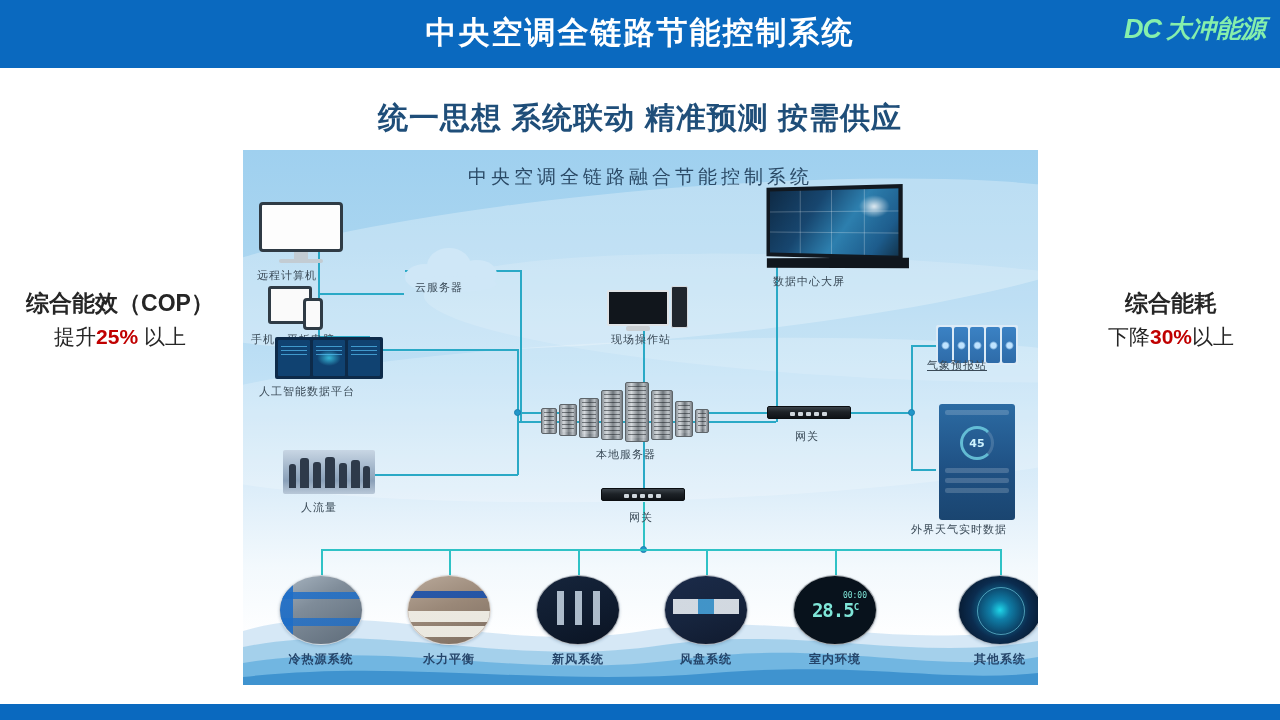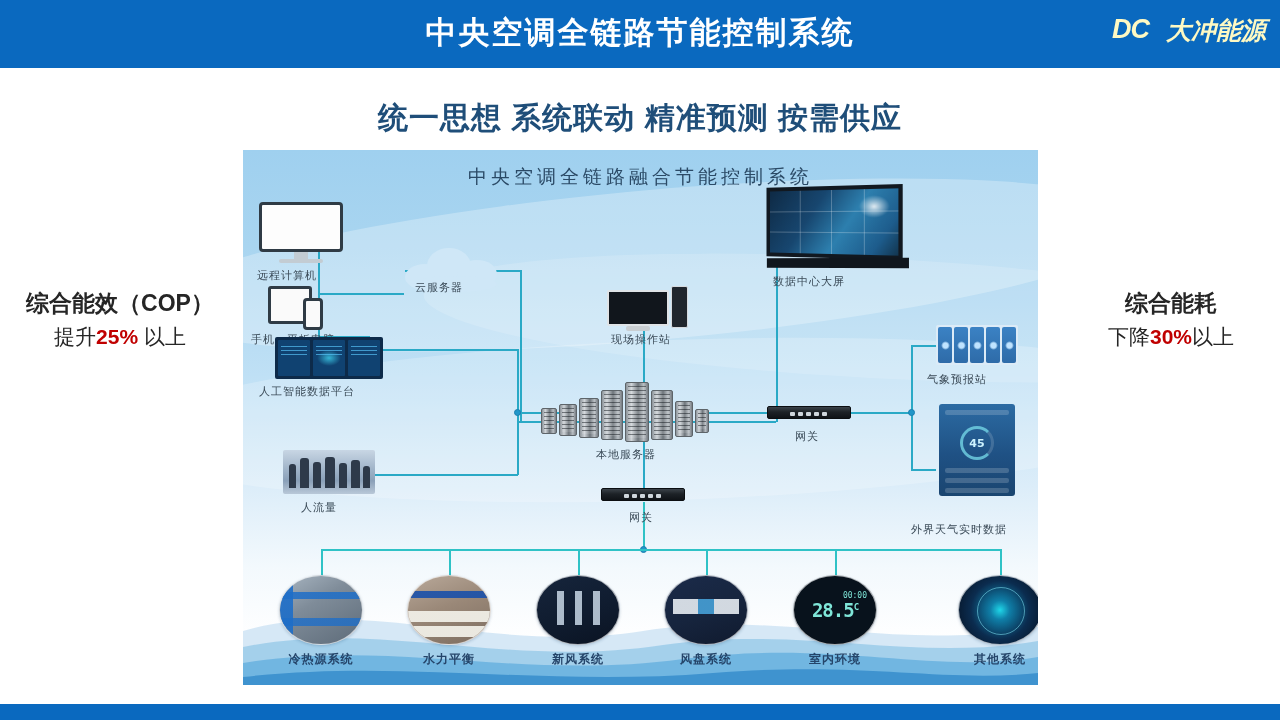--- a/index.html
+++ b/index.html
@@ -19,22 +19,22 @@
   }
   .header-title {
     position: absolute; left: 0; top: 0; width: 1280px; height: 68px;
     display: flex; align-items: center; justify-content: center;
     color: #ffffff; font-size: 31px; font-weight: bold;
     letter-spacing: 2px; line-height: 1;
     padding-bottom: 4px;
   }
   .logo {
     position: absolute; right: 14px; top: 16px;
-    display: flex; align-items: flex-end; gap: 17px;
-    color: #fef9c3;
+    display: flex; align-items: flex-start; gap: 5px;
+    color: #86efac;
   }
   .logo-dc {
     font-size: 27px; font-weight: bold; font-style: italic;
     letter-spacing: -1px; line-height: 1;
     display: flex; align-items: center;
   }
   .logo-cn {
     font-size: 25px; font-weight: bold; font-style: italic;
     letter-spacing: 0px; line-height: 1;
   }
@@ -207,21 +207,21 @@
     border-radius: 2px; position: relative;
   }
   .wx-card::before {
     content:''; position:absolute; left:50%; top:38%; width:9px; height:9px;
     margin-left:-4.5px; border-radius:50%;
     background: radial-gradient(circle,#bfe3ff 40%, rgba(190,227,255,0) 70%);
   }
 
   
   .wx-dash {
-    position: absolute; width: 76px; height: 92px; border-radius: 3px;
+    position: absolute; width: 76px; height: 116px; border-radius: 3px;
     background: linear-gradient(180deg,#2c6ba3 0%, #1f5184 55%, #1a4570 100%);
     overflow: hidden;
   }
   .wx-dash .bar { position:absolute; left:6px; right:6px; height:5px; background: rgba(255,255,255,.18); border-radius:2px;}
   .wx-gauge {
     position:absolute; left:50%; top:22px; width:34px; height:34px; margin-left:-17px;
     border-radius:50%; border:3px solid rgba(120,220,235,.75);
     border-right-color: rgba(255,255,255,.15);
     display:flex; align-items:center; justify-content:center;
     color:#cdf3ff; font-size:11px; font-weight:bold;
@@ -455,21 +455,21 @@
     </div>
     <div class="dlabel" style="left:386px; top:360px;">网关</div>
 
     <div class="wx-strip" style="left:693px; top:175px;">
       <div class="wx-card"></div>
       <div class="wx-card"></div>
       <div class="wx-card"></div>
       <div class="wx-card"></div>
       <div class="wx-card"></div>
     </div>
-    <div class="dlabel" style="left:684px; top:222px;">气象预报站</div>
+    <div class="dlabel" style="left:684px; top:208px;text-decoration:underline;">气象预报站</div>
 
     <div class="wx-dash" style="left:696px; top:254px;">
       <div class="bar" style="top:6px;"></div>
       <div class="wx-gauge">45</div>
       <div class="bar" style="top:64px;"></div>
       <div class="bar" style="top:74px;"></div>
       <div class="bar" style="top:84px;"></div>
     </div>
     <div class="dlabel" style="left:668px; top:349px;margin-top:23px;">外界天气实时数据</div>
 

